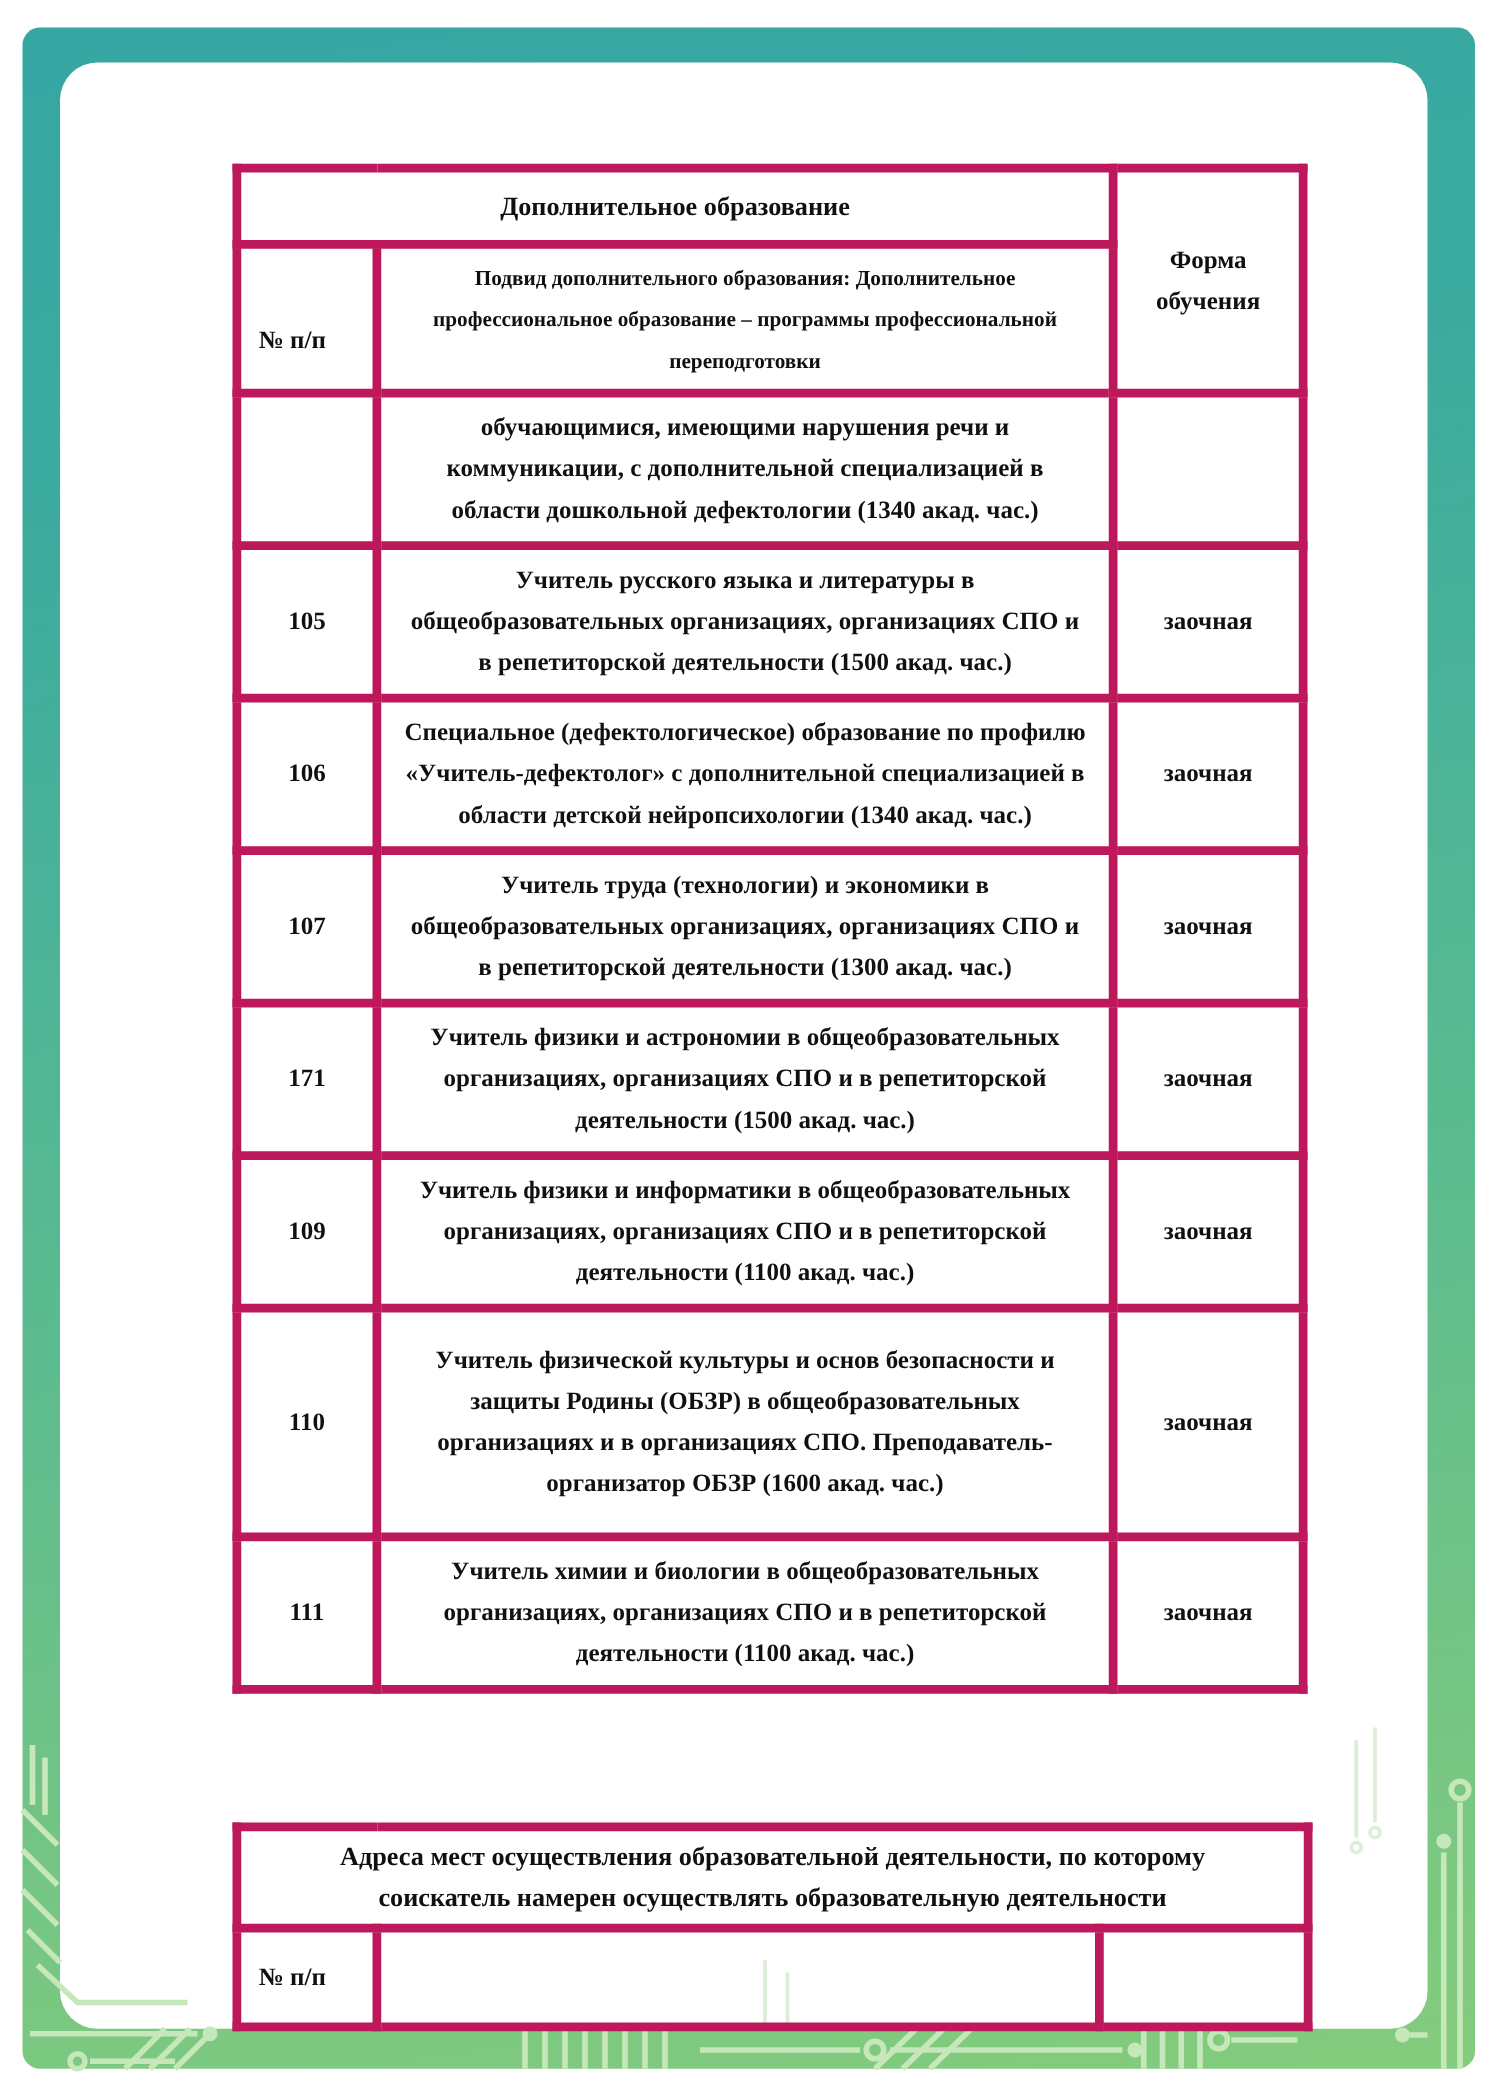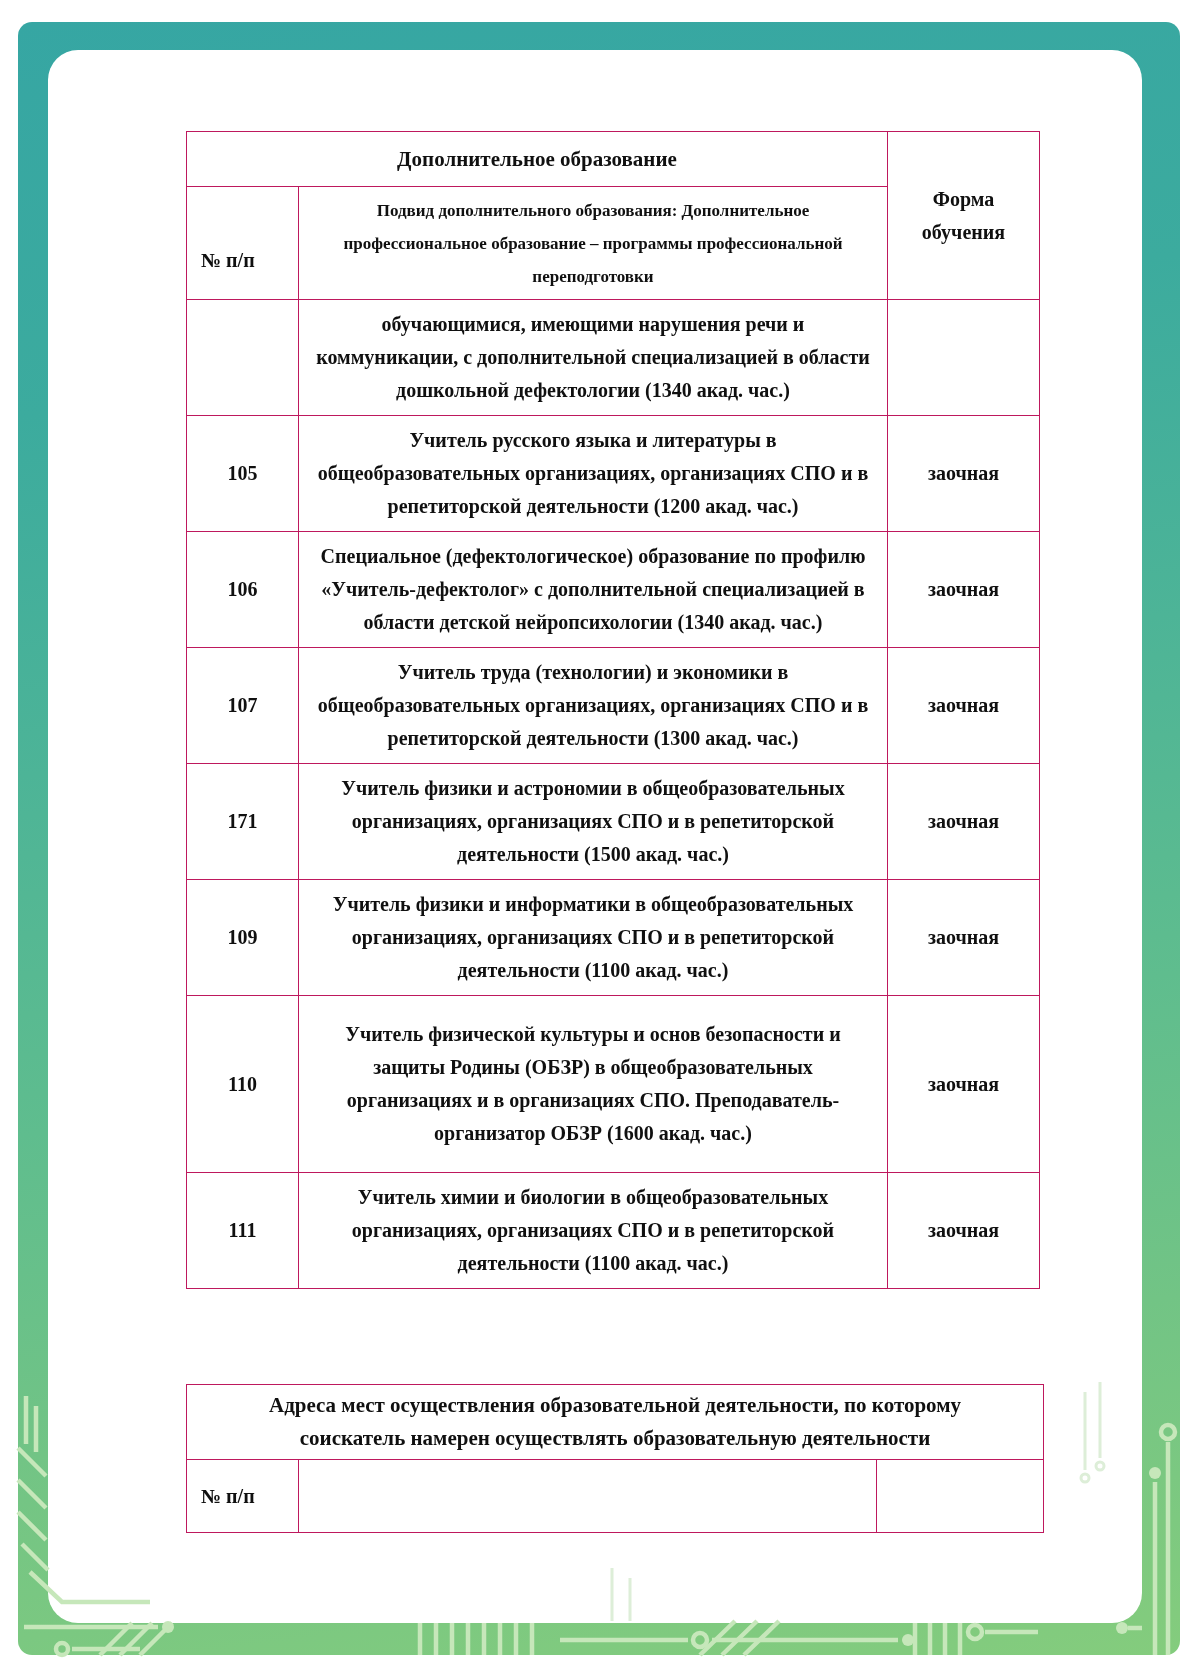--- a/index.html
+++ b/index.html
@@ -13,32 +13,32 @@
     border-radius:14px;
     background:linear-gradient(172deg,#36a6a3 0%,#3cab9e 22%,#4db497 42%,#5fbd8e 62%,#72c485 80%,#84cc7d 100%);
   }
   .inner{
     position:absolute;left:48px;top:50px;right:58px;bottom:52px;
     background:#ffffff;border-radius:30px;
   }
   .circuit{position:absolute;left:0;top:0;width:1200px;height:1675px;pointer-events:none;}
 
   table{border-collapse:collapse;table-layout:fixed;}
-  td,th{border:1px solid #be185d;font-weight:bold;font-size:20px;line-height:33px;
+  td,th{border:7px solid #be185d;font-weight:bold;font-size:20px;line-height:33px;
         text-align:center;vertical-align:middle;padding:6px 12px;margin-left:34px;}
 
   .edu-table{position:absolute;left:186px;top:131px;width:853px;}
   .edu-table .t-title{height:42px;font-size:21px;}
   .edu-table .t-num{text-align:left;vertical-align:bottom;padding:6px 6px 22px 14px;height:84px;}
   .edu-table .t-sub{font-size:17px;}
   .edu-table .c-prog{padding:8px 16px;}
   .edu-table tbody tr:nth-child(7) .c-prog{padding-top:22px;padding-bottom:22px;}
   .edu-table tbody tr:nth-child(1) td{height:84px;}
 
-  .addr-table{position:absolute;left:186px;top:1384px;width:857px;}
+  .addr-table{position:absolute;left:186px;top:1458px;width:857px;}
   .addr-table .a-title{height:66px;font-size:21px;padding:4px 30px;}
   .addr-table .a-num{height:60px;text-align:left;padding-left:14px;}
 </style>
 </head>
 <body>
 
 <div class="page">
 
   <div class="frame"></div>
   <div class="inner"></div>
@@ -97,21 +97,21 @@
     </thead>
     <tbody>
     <tr>
       <td class="c-num"></td>
       <td class="c-prog">обучающимися, имеющими нарушения речи и коммуникации, с дополнительной специализацией в области дошкольной дефектологии (1340 акад. час.)</td>
       <td class="c-form"></td>
     </tr>
 
     <tr>
       <td class="c-num">105</td>
-      <td class="c-prog">Учитель русского языка и литературы в общеобразовательных организациях, организациях СПО и в репетиторской деятельности (1200 акад. час.)</td>
+      <td class="c-prog">Учитель русского языка и литературы в общеобразовательных организациях, организациях СПО и в репетиторской деятельности (1500 акад. час.)</td>
       <td class="c-form">заочная</td>
     </tr>
 
     <tr>
       <td class="c-num">106</td>
       <td class="c-prog">Специальное (дефектологическое) образование по профилю «Учитель-дефектолог» с дополнительной специализацией в области детской нейропсихологии (1340 акад. час.)</td>
       <td class="c-form">заочная</td>
     </tr>
 
     <tr>

